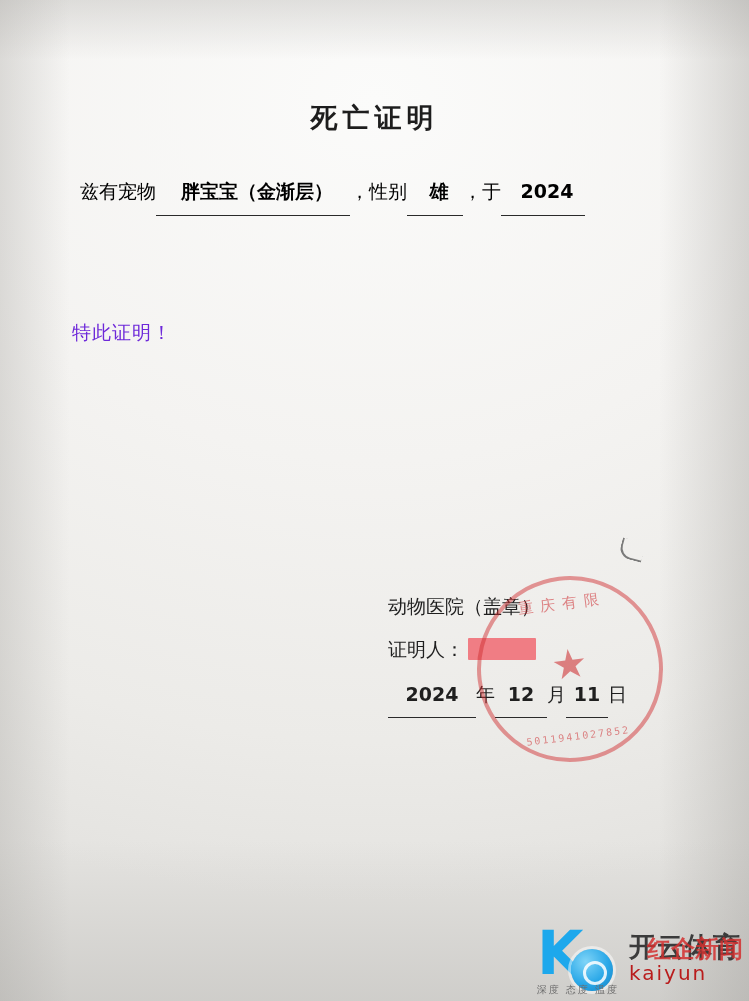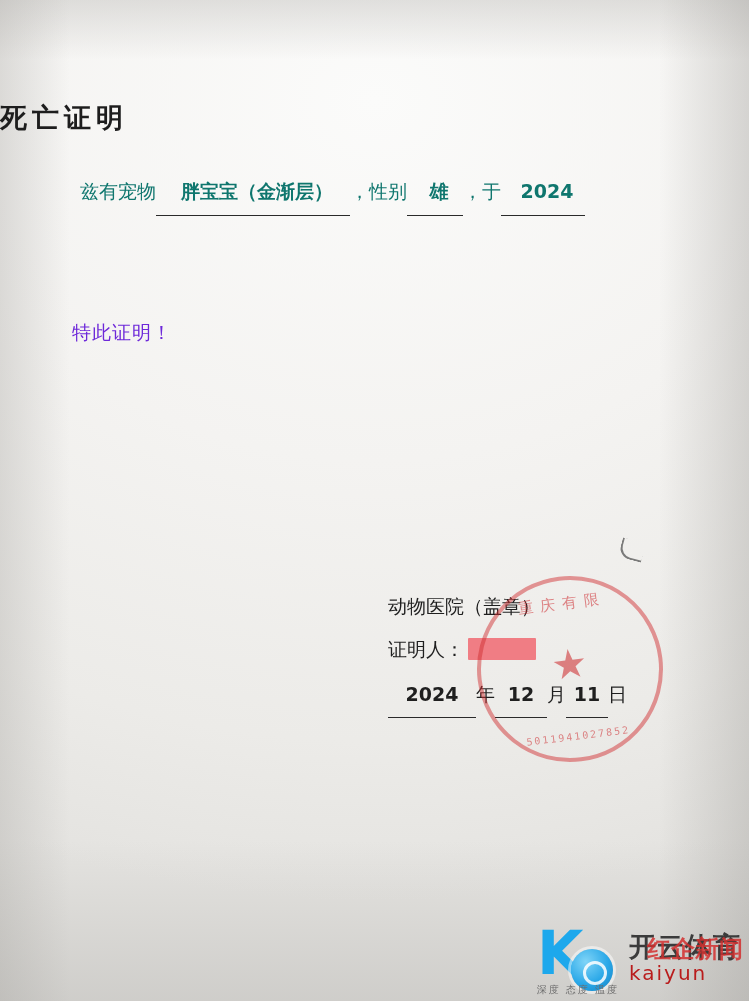--- a/index.html
+++ b/index.html
@@ -47,34 +47,34 @@
     left: 0; right: 0; bottom: 0; height: 160px;
     background: linear-gradient(to top, rgba(158,156,152,0.30), rgba(255,255,255,0));
     pointer-events: none;
   }
 
   .doc-title {
     position: absolute;
     top: 100px;
     left: 0;
     right: 0;
-    text-align: left;
+    text-align: center;
     font-size: 27px;
     font-weight: bold;
     letter-spacing: 5px;
     color: #1d1d1d;
     font-family: "DejaVu Sans", "Liberation Sans", sans-serif;
   }
 
   .body-block {
     position: absolute;
     top: 168px;
     left: 72px;
     right: 78px;
-    color: #0f766e;
+    color: #000000;
     font-size: 19px;
     line-height: 46px;
     font-family: "DejaVu Sans", "Liberation Sans", sans-serif;
   }
   .line {
     white-space: nowrap;
   }
   .line.first { text-indent: 8px; }
   .fill {
     display: inline-block;

